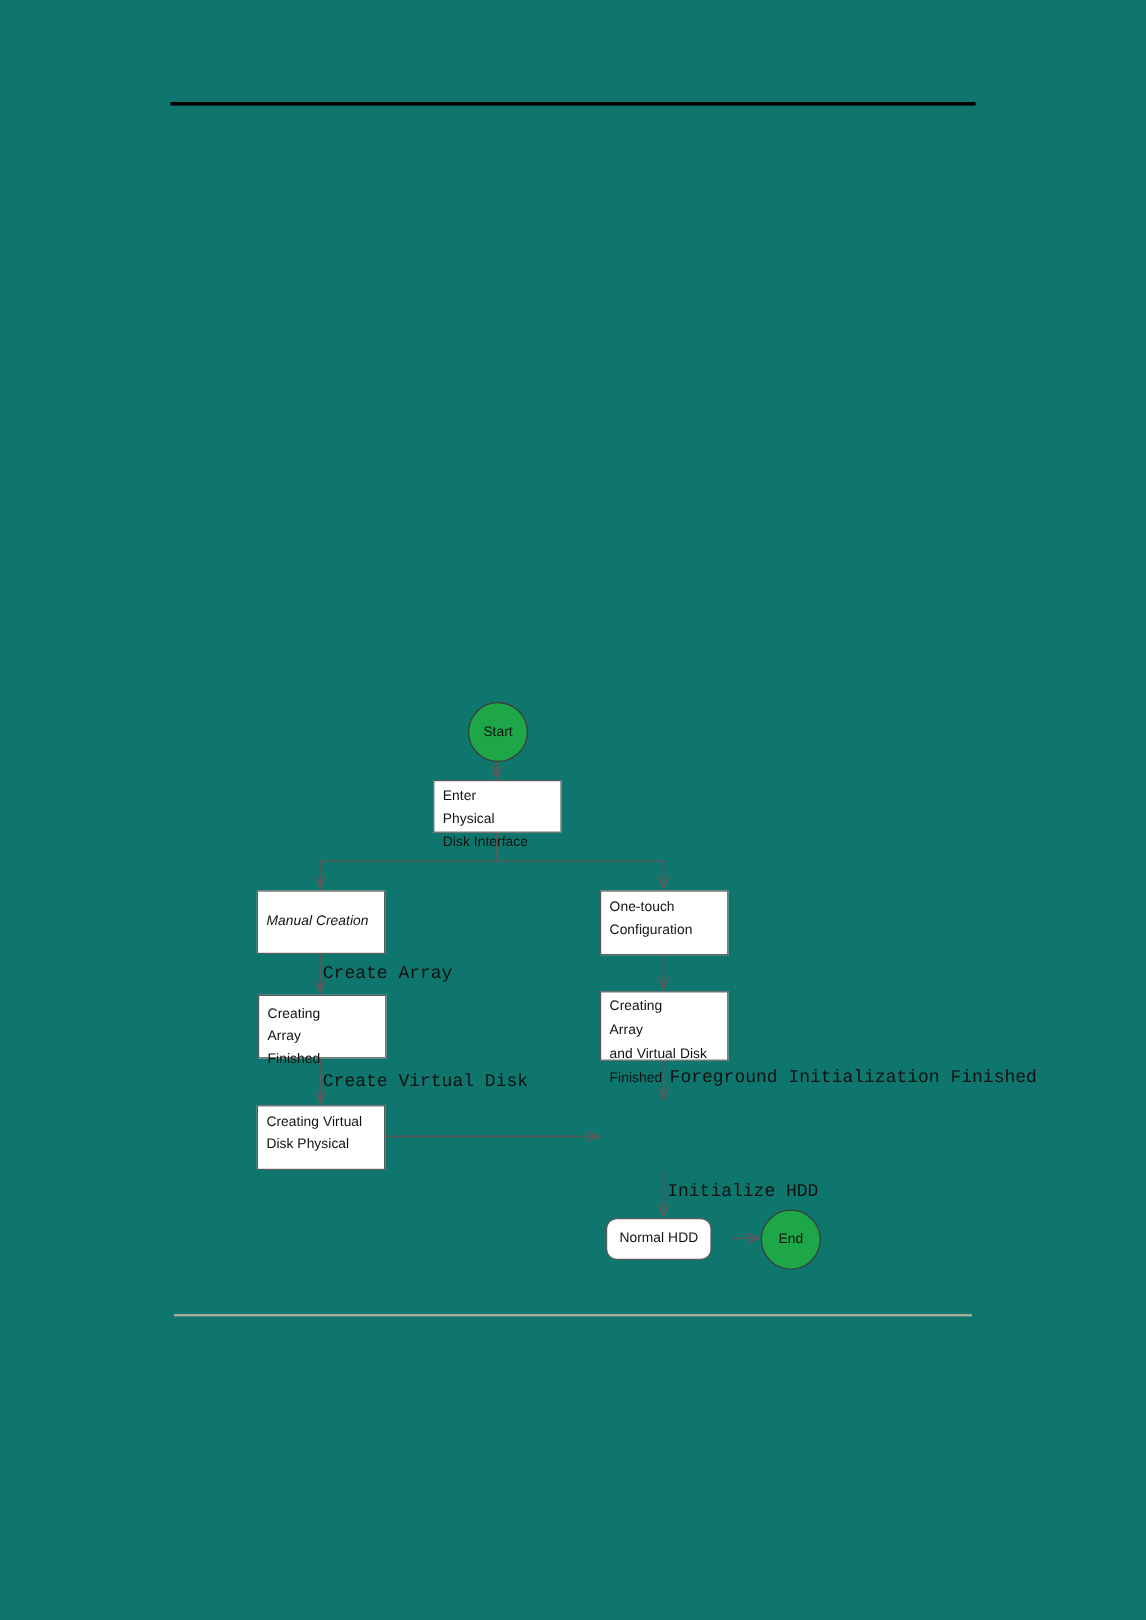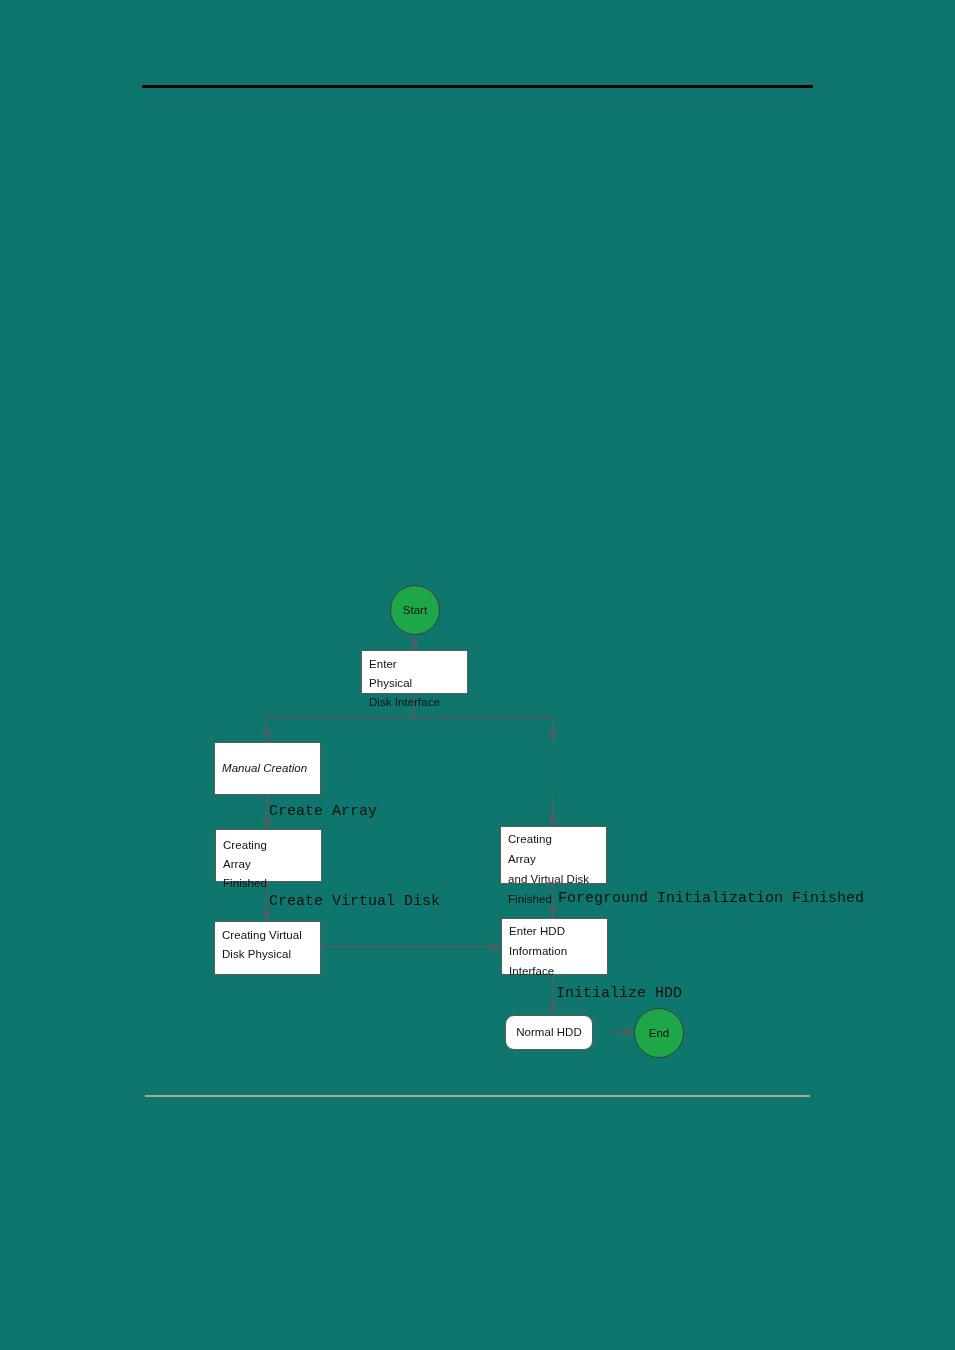--- a/index.html
+++ b/index.html
@@ -155,20 +155,24 @@
       <span>Enter</span>
       <span>Physical</span>
     </div>
     <div>Disk Interface</div>
   </div>
 
   <div class="node centered" style="left:214px; top:742px; width:107px; height:53px;font-style:italic;">
     <span>Manual Creation</span>
   </div>
 
+  <div class="node" style="left:500px; top:742px; width:107px; height:54px;">
+    <div>One-touch</div>
+    <div>Configuration</div>
+  </div>
 
   <div class="node" style="left:215px; top:829px; width:107px; height:53px; padding-top:6px;">
     <div class="spaced-line narrow">
       <span>Creating</span>
       <span>Array</span>
     </div>
     <div>Finished</div>
   </div>
 
   <div class="node" style="left:500px; top:826px; width:107px; height:58px; padding-top:2px; line-height:20px;">
@@ -178,25 +182,20 @@
     </div>
     <div>and Virtual Disk</div>
     <div>Finished</div>
   </div>
 
   <div class="node" style="left:214px; top:921px; width:107px; height:54px;">
     <div>Creating Virtual</div>
     <div>Disk Physical</div>
   </div>
 
-  <div class="node" style="left:501px; top:918px; width:107px; height:57px; padding-top:2px; line-height:20px;">
-    <div>Enter HDD</div>
-    <div>Information</div>
-    <div>Interface</div>
-  </div>
 
   <div class="node rounded" style="left:505px; top:1015px; width:88px; height:35px;">
     <span>Normal HDD</span>
   </div>
 
   <div class="terminator" style="left:634px; top:1008px; width:48px; height:48px;">
     <span>End</span>
   </div>
 
   <div class="edge-label" style="left:269px; top:805px;">Create Array</div>

